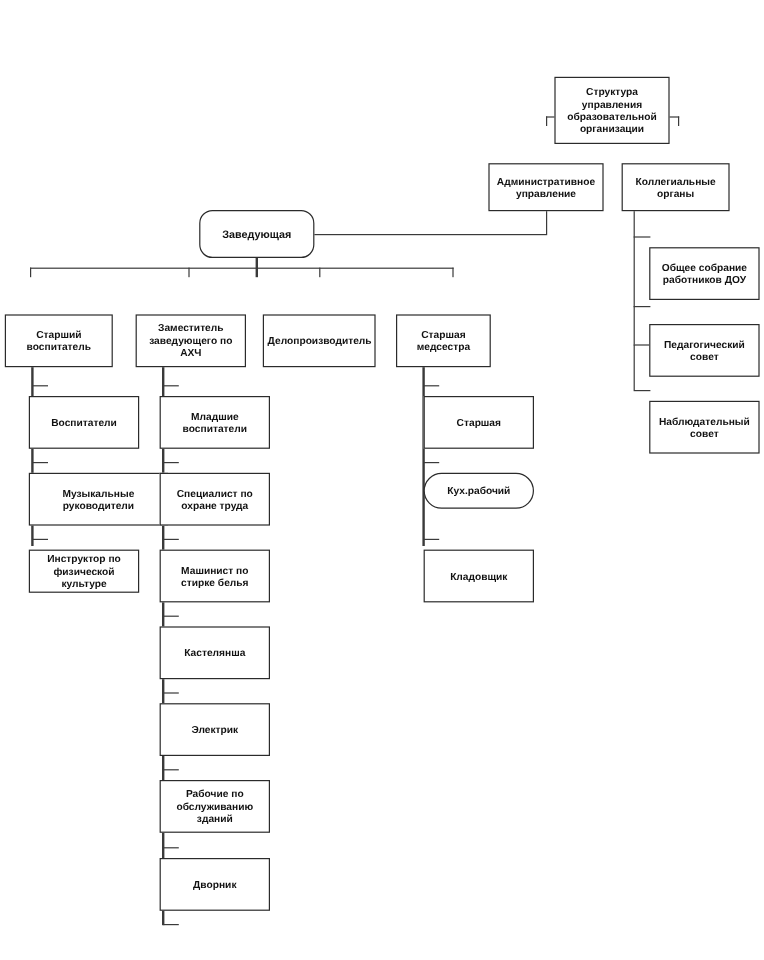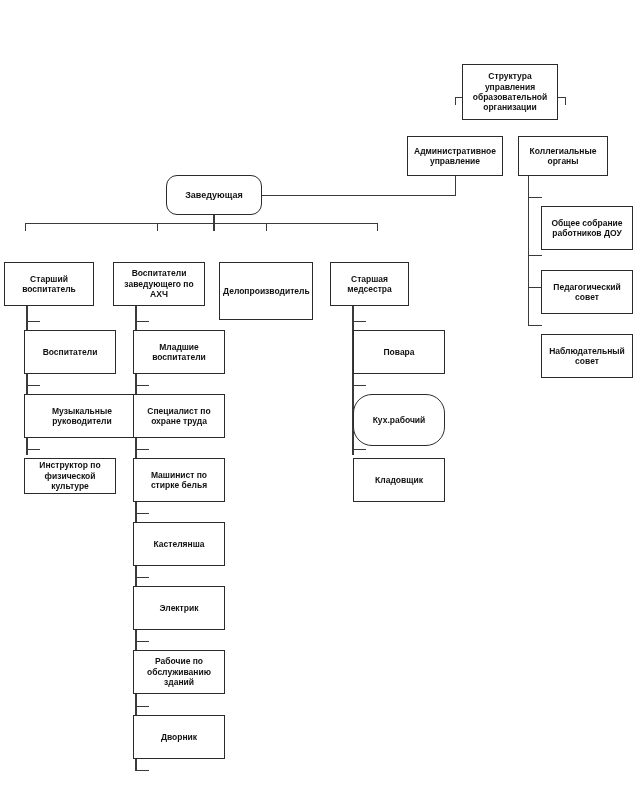--- a/index.html
+++ b/index.html
@@ -96,23 +96,23 @@
   <div class="connector h" style="left:25px; top:223px; width:353px; height:1px;"></div>
   <div class="connector v" style="left:25px; top:223px; width:1px; height:8px;"></div>
   <div class="connector v" style="left:157px; top:223px; width:1px; height:8px;"></div>
   <div class="connector v" style="left:266px; top:223px; width:1px; height:8px;"></div>
   <div class="connector v" style="left:377px; top:223px; width:1px; height:8px;"></div>
 
   <div class="node n-sm" style="left:4px; top:231px; width:90px; height:44px;">
     <span>Старший воспитатель</span>
   </div>
   <div class="node n-sm" style="left:113px; top:231px; width:92px; height:44px;">
-    <span>Воспитатели заведующего по АХЧ</span>
+    <span>Заместитель заведующего по АХЧ</span>
   </div>
-  <div class="node n-sm" style="left:219px; top:231px; width:94px; height:58px;">
+  <div class="node n-sm" style="left:219px; top:231px; width:94px; height:44px;">
     <span>Делопроизводитель</span>
   </div>
   <div class="node n-sm" style="left:330px; top:231px; width:79px; height:44px;">
     <span>Старшая медсестра</span>
   </div>
 
   <div class="connector v2" style="left:26px; top:275px; width:2px; height:180px;"></div>
   <div class="connector h" style="left:27px; top:321px; width:13px; height:1px;"></div>
   <div class="connector h" style="left:27px; top:385px; width:13px; height:1px;"></div>
   <div class="connector h" style="left:27px; top:449px; width:13px; height:1px;"></div>
@@ -158,22 +158,22 @@
   <div class="node n-sm" style="left:133px; top:684px; width:92px; height:44px;">
     <span>Дворник</span>
   </div>
 
   <div class="connector v2" style="left:352px; top:275px; width:2px; height:180px;"></div>
   <div class="connector h" style="left:353px; top:321px; width:13px; height:1px;"></div>
   <div class="connector h" style="left:353px; top:385px; width:13px; height:1px;"></div>
   <div class="connector h" style="left:353px; top:449px; width:13px; height:1px;"></div>
 
   <div class="node n-sm" style="left:353px; top:299px; width:92px; height:44px;">
-    <span>Повара</span>
+    <span>Старшая</span>
   </div>
-  <div class="node n-sm" style="left:353px; top:363px; width:92px; height:52px;border-radius:19px;">
+  <div class="node n-sm" style="left:353px; top:363px; width:92px; height:30px;border-radius:19px;">
     <span>Кух.рабочий</span>
   </div>
   <div class="node n-sm" style="left:353px; top:427px; width:92px; height:44px;">
     <span>Кладовщик</span>
   </div>
 
 </div>
 
 </body></html>

